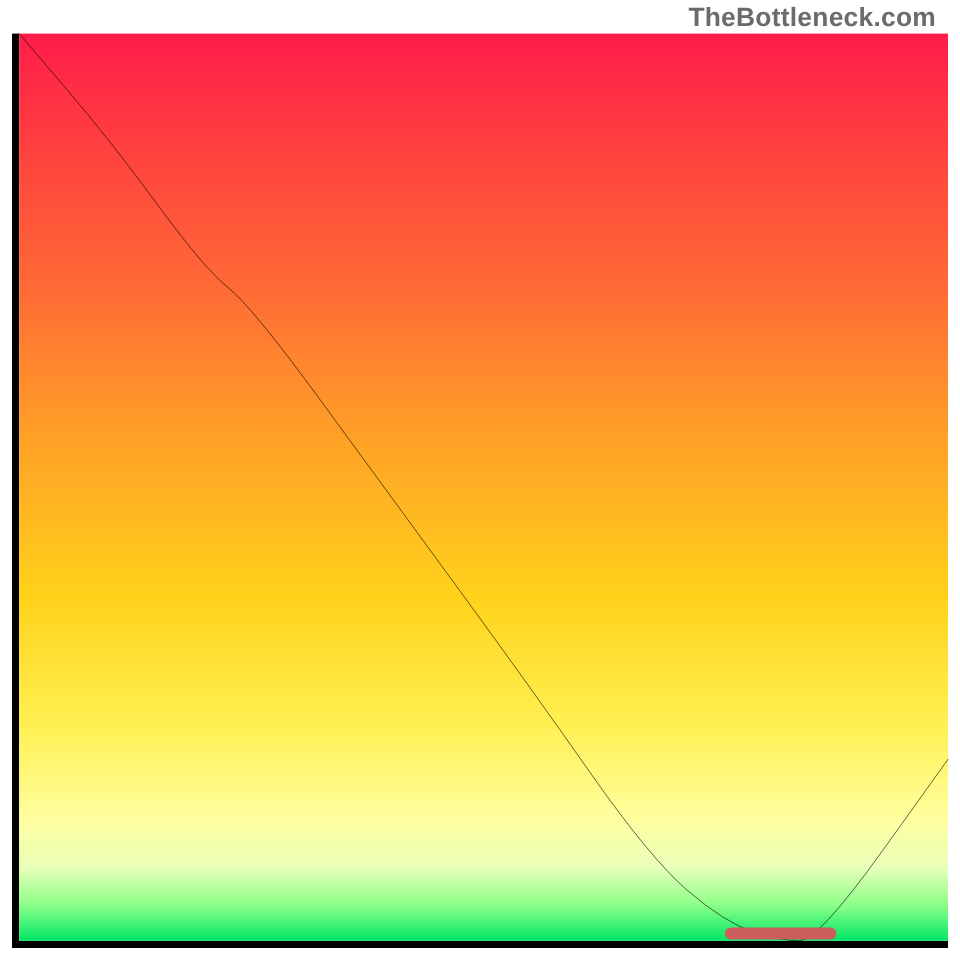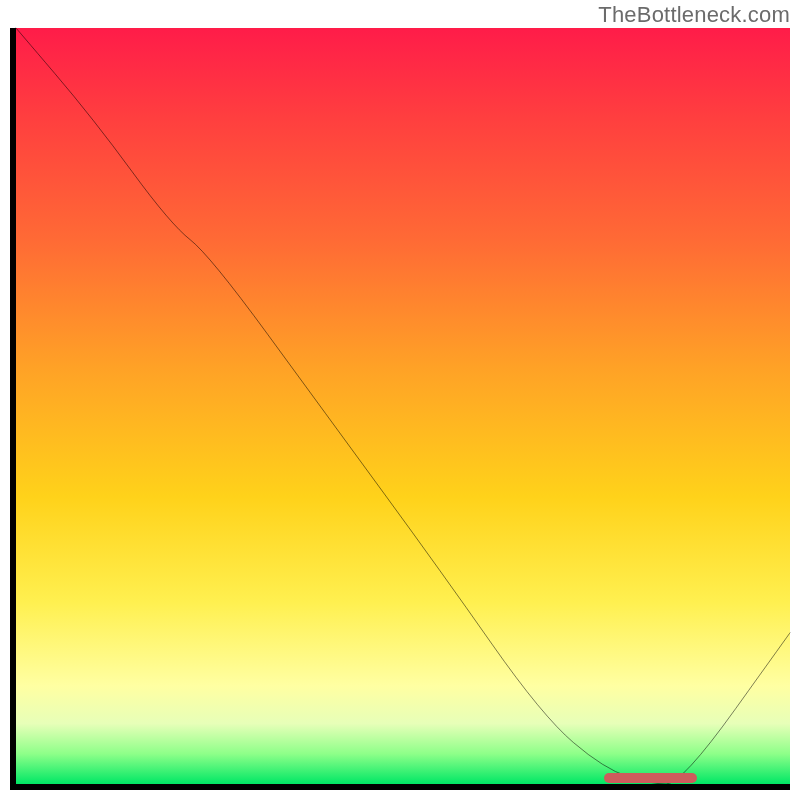--- a/index.html
+++ b/index.html
@@ -7,23 +7,23 @@
   body { font-family: Arial, Helvetica, sans-serif; background: #fff; }
 
   .chart-wrap {
     position: relative;
     width: 800px;
     height: 800px;
   }
   .attribution {
     position: absolute;
     top: 2px;
-    right: 10px;
+    right: 20px;
     font-size: 22px;
-    font-weight: 400;
+    font-weight: 700;
     color: #6b6b6b;
     letter-spacing: 0.2px;
   }
   .plot {
     position: absolute;
     left: 10px;
     top: 28px;
     width: 780px;
     height: 762px;
     border-left: 6px solid #000;

